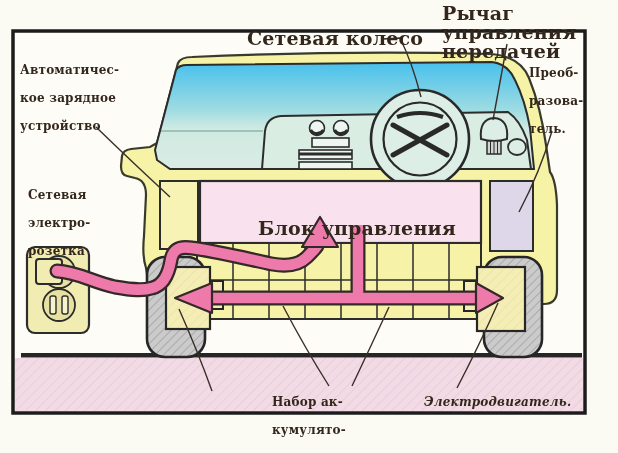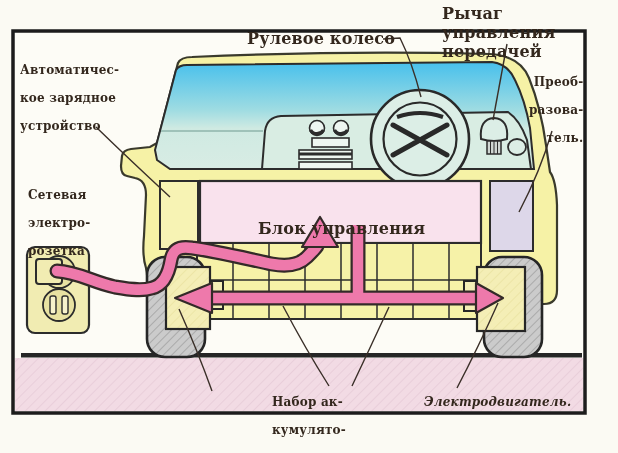--- a/index.html
+++ b/index.html
@@ -21,21 +21,21 @@
   .lbl{
     position:absolute;
     font-weight:bold;
     color:var(--text-dark);
     white-space:pre-line;
     line-height:28px;
     font-size:12px;
     letter-spacing:.2px;
     z-index:5;
   }
-  .lbl-small{font-size:16px;line-height:19px;}
+  .lbl-small{font-size:19px;line-height:19px;}
   .fill-body{fill:var(--body-yellow);}
   .fill-control{fill:var(--control-unit-pink);}
   .fill-converter{fill:var(--converter-lavender);}
 </style>
 </head>
 <body>
 
 <div class="stage">
 
   <svg width="618" height="453" viewBox="0 0 618 453">
@@ -161,27 +161,27 @@
       <path d="M 179,309 Q 198,352 212,391"></path>
       <path d="M 283,306 Q 305,348 329,386"></path>
       <path d="M 389,307 Q 370,348 352,386"></path>
       <path d="M 498,303 Q 478,348 457,388"></path>
     </g>
   </svg>
 
   <div class="lbl lbl-small" style="left:442px;top:4px;">Рычаг управления
 передачей</div>
 
-  <div class="lbl lbl-small" style="left:247px;top:29px;">Рулевое колесо</div>
+  <div class="lbl lbl-small" style="left:247px;top:29px;">Сетевая колесо</div>
 
   <div class="lbl" style="left:20px;top:56px;">Автоматичес-
 кое зарядное
 устройство</div>
 
-  <div class="lbl" style="left:529px;top:68px;text-align:right;">Преоб-
+  <div class="lbl" style="left:529px;top:59px;">Преоб-
 разова-
 тель.</div>
 
   <div class="lbl" style="left:28px;top:181px;">Сетевая
 электро-
 розетка</div>
 
   <div class="lbl lbl-small" style="left:258px;top:184px;margin-top:35px;">Блок управления</div>
 
 

